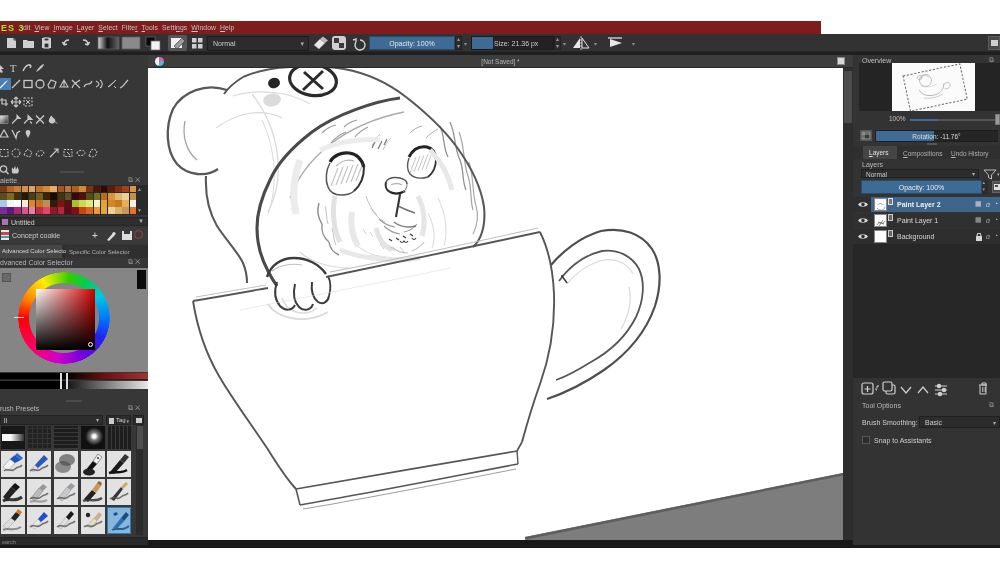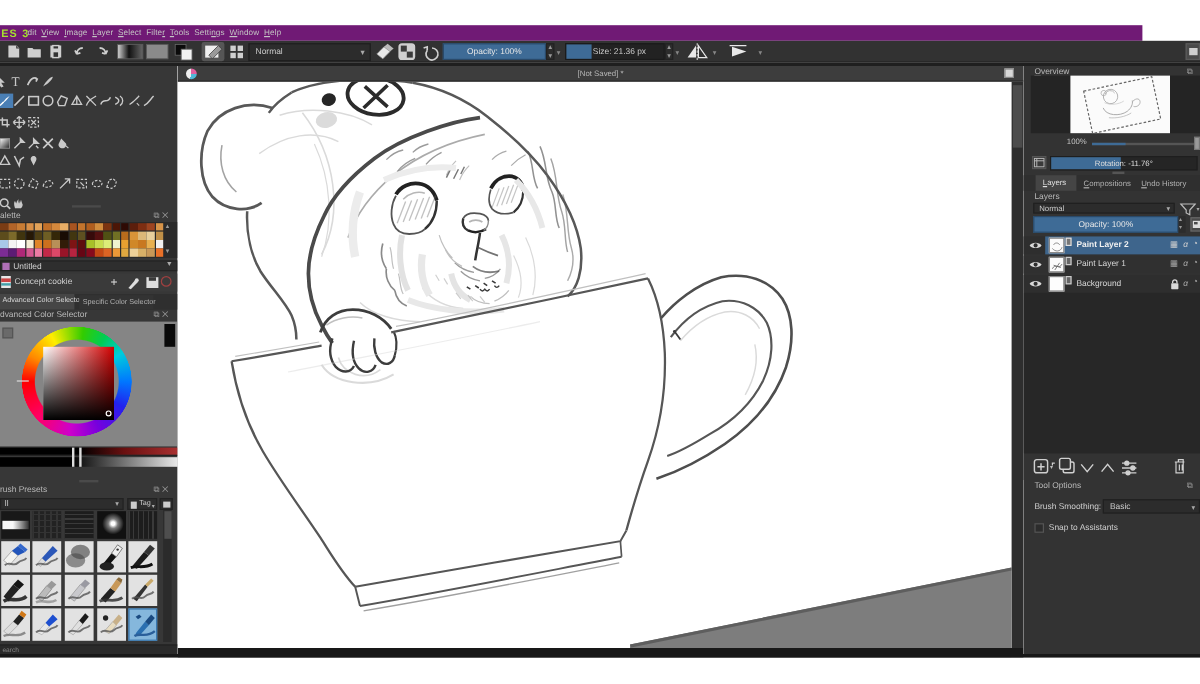--- a/index.html
+++ b/index.html
@@ -11,21 +11,21 @@
 .bc.selbc {background:#85b7dc;border:1px solid #3a78b0}
 .dgrad {background:#181818;background-image:linear-gradient(to right,#f8f8f8 0 40%,#999 70%,#333 100%);background-size:22px 7px;background-position:1px 8px;background-repeat:no-repeat}
 .dplaid {background:#222;background-image:repeating-linear-gradient(90deg,#333 0 1px,transparent 1px 5px),repeating-linear-gradient(0deg,#333 0 1px,transparent 1px 5px)}
 .dlines {background:#1d1d1d;background-image:repeating-linear-gradient(0deg,#3a3a3a 0 1px,transparent 1px 4px)}
 .dglow {background:#111;background-image:radial-gradient(circle at 55% 45%, #fff 0 1.5px, rgba(255,255,255,0.45) 4px, transparent 9px)}
 .dvert {background:#1d1d1d;background-image:repeating-linear-gradient(90deg,#3a3a3a 0 1px,transparent 1px 4px)}
 </style></head>
 <body>
 <div id="stage">
 
-<div style="left:0;top:21px;width:952px;height:13px;background:#701a75">
+<div style="left:0;top:21px;width:821px;height:13px;background:#7f1d1d">
   <span style="left:1px;top:2px;font-size:9px;font-weight:bold;color:#a6e22e;letter-spacing:1px">ES 3</span>
   <span class="txt" style="left:23px;top:3px;font-size:6.8px;letter-spacing:0.1px">dit&nbsp;&nbsp;<u>V</u>iew&nbsp;&nbsp;<u>I</u>mage&nbsp;&nbsp;<u>L</u>ayer&nbsp;&nbsp;<u>S</u>elect&nbsp;&nbsp;Filte<u>r</u>&nbsp;&nbsp;<u>T</u>ools&nbsp;&nbsp;Setti<u>n</u>gs&nbsp;&nbsp;<u>W</u>indow&nbsp;&nbsp;<u>H</u>elp</span>
 </div>
 
 <div id="toolbar" style="left:0;top:34px;width:1000px;height:18px;background:#323232;border-bottom:1px solid #272727">
   <svg width="660" height="18" viewBox="0 0 660 18" style="position:absolute;left:0;top:0">
 
     <g stroke="#cfcfcf" fill="none" stroke-width="1.2">
       <path d="M7,4 h7 l2,2 v8 h-9 z" fill="#cfcfcf" stroke="none"></path>
           <path d="M14,4 l0,2 2,0" stroke="#323232" stroke-width="1"></path>

